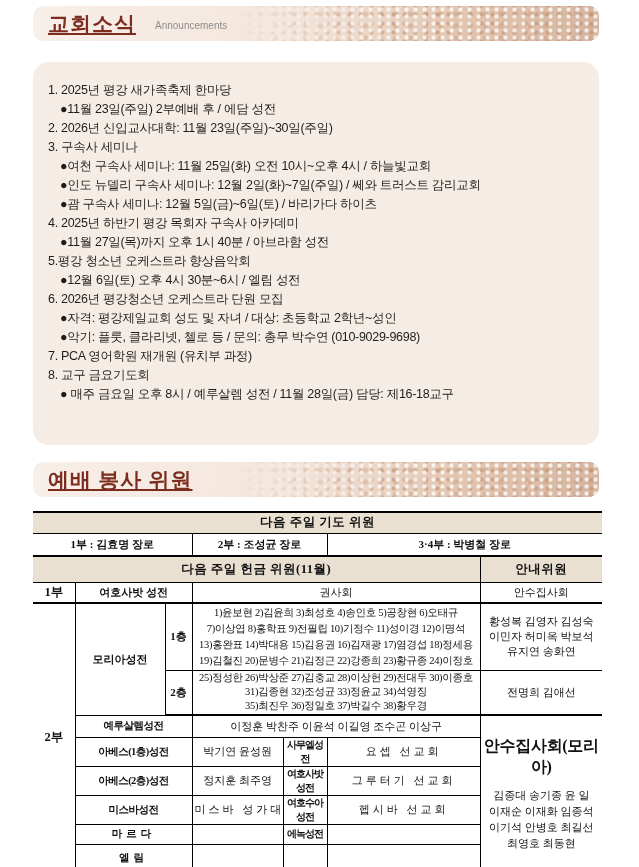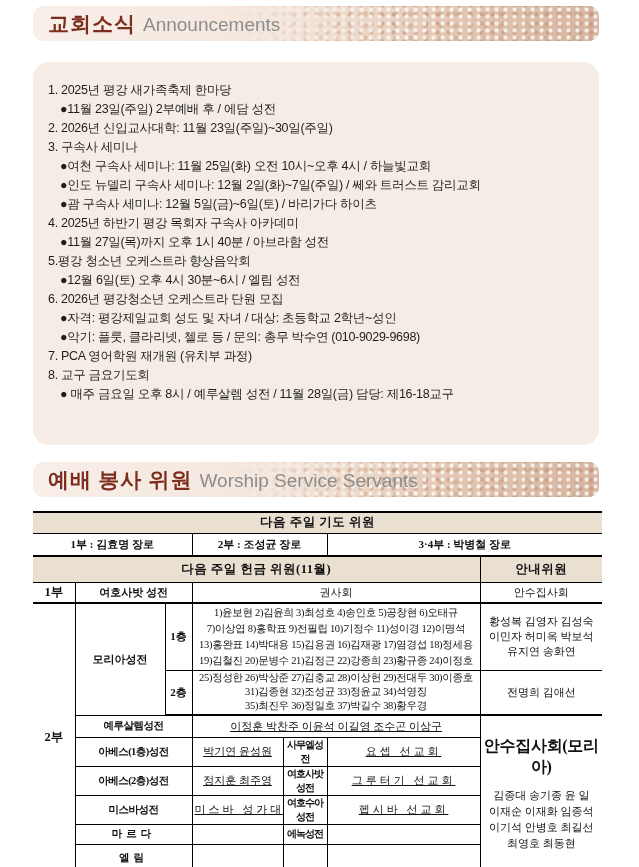--- a/index.html
+++ b/index.html
@@ -14,22 +14,22 @@
     background-image:
       radial-gradient(circle, rgba(255,255,255,0.75) 1.5px, transparent 2.6px),
       radial-gradient(circle, rgba(188,141,111,0.55) 1.5px, transparent 2.6px),
       radial-gradient(circle, rgba(203,162,131,0.5) 2px, transparent 3.2px);
     background-size:9px 7px, 11px 9px, 15px 12px;
     background-position:0 0, 3px 4px, 7px 2px;
     -webkit-mask-image:linear-gradient(to right, transparent 0, #000 45%);
     mask-image:linear-gradient(to right, transparent 0, #000 45%); }
   .bar1 { top:6px; }
   .bar2 { top:462px; }
-  .bar-title-ko { position:relative; z-index:2; font-family:"Liberation Serif", serif; font-weight:bold; font-size:21px; color:#7c2d1d; letter-spacing:1px; }
-  .bar-title-en { position:relative; z-index:2; font-size:19px; color:#8d8d8d; margin-left:7px; padding-top:3px; }
+  .bar-title-ko { position:relative; z-index:2; font-family:"Liberation Serif", serif; font-weight:bold; font-size:21px; color:#7c2d1d; letter-spacing:1px;text-decoration:underline; }
+  .bar-title-en { position:relative; z-index:2; font-size:10px; color:#8d8d8d; margin-left:19px; padding-top:3px; }
 
   
   .ann-box { position:absolute; left:33px; top:62px; width:566px; height:383px;
     background:#f5ede5; border-radius:16px; padding:19px 10px 0 15px;
     font-size:12.5px; color:#1d1d1d; }
   .ann-line { line-height:19px; white-space:nowrap; letter-spacing:-0.3px; }
   .ann-line.sub { padding-left:12px; }
 
   
   .svc-table { position:absolute; left:33px; top:511px; width:569px; border-collapse:collapse;
@@ -42,21 +42,21 @@
   .sublbl { font-weight:bold; font-size:10px; letter-spacing:-1px; padding:0; }
   .no-l { border-left:none !important; }
   .no-r { border-right:none !important; }
   tr.bt2 td { border-top:2.5px solid #000; }
   tr.bb2 td { border-bottom:2px solid #000; }
   tr.bb25 td { border-bottom:2.5px solid #000; }
   .names { font-size:10.5px; letter-spacing:-0.3px; line-height:16px; white-space:nowrap; }
   .names2 { line-height:14px; }
   .ushers { text-align:left; padding-left:5px; line-height:15px; white-space:nowrap; }
   .vtop { vertical-align:top; padding-top:3px; }
-  .tleft { text-align:left; padding-left:5px; white-space:nowrap;text-decoration:underline; }
+  .tleft { text-align:left; padding-left:5px; white-space:nowrap; }
   .sp3 { letter-spacing:3px; }
   .sp4 { letter-spacing:4px; }
   .usher-group { text-align:left; padding:4px 3px 0 5px; }
   .ug-title { text-align:center; font-weight:bold; font-size:16px; letter-spacing:-0.3px; }
   .ug-names { margin-top:9px; line-height:16px; white-space:nowrap; }
 </style>
 </head>
 <body>
 
 <div class="page">
@@ -81,21 +81,20 @@
     <div class="ann-line">6. 2026년 평강청소년 오케스트라 단원 모집</div>
     <div class="ann-line sub">●자격: 평강제일교회 성도 및 자녀 / 대상: 초등학교 2학년~성인</div>
     <div class="ann-line sub">●악기: 플룻, 클라리넷, 첼로 등 / 문의: 총무 박수연 (010-9029-9698)</div>
     <div class="ann-line">7. PCA 영어학원 재개원 (유치부 과정)</div>
     <div class="ann-line">8. 교구 금요기도회</div>
     <div class="ann-line sub">● 매주 금요일 오후 8시 / 예루살렘 성전 / 11월 28일(금) 담당: 제16-18교구</div>
   </div>
 
   <div class="section-bar bar2">
     <span class="bar-title-ko">예배 봉사 위원</span>
-    <span class="bar-title-en">Worship Service Servants</span>
   </div>
 
   <table class="svc-table">
     <colgroup>
       <col style="width:42px">
         <col style="width:90px">
         <col style="width:27px">
       <col style="width:91px">
         <col style="width:44px">
         <col style="width:153px">

